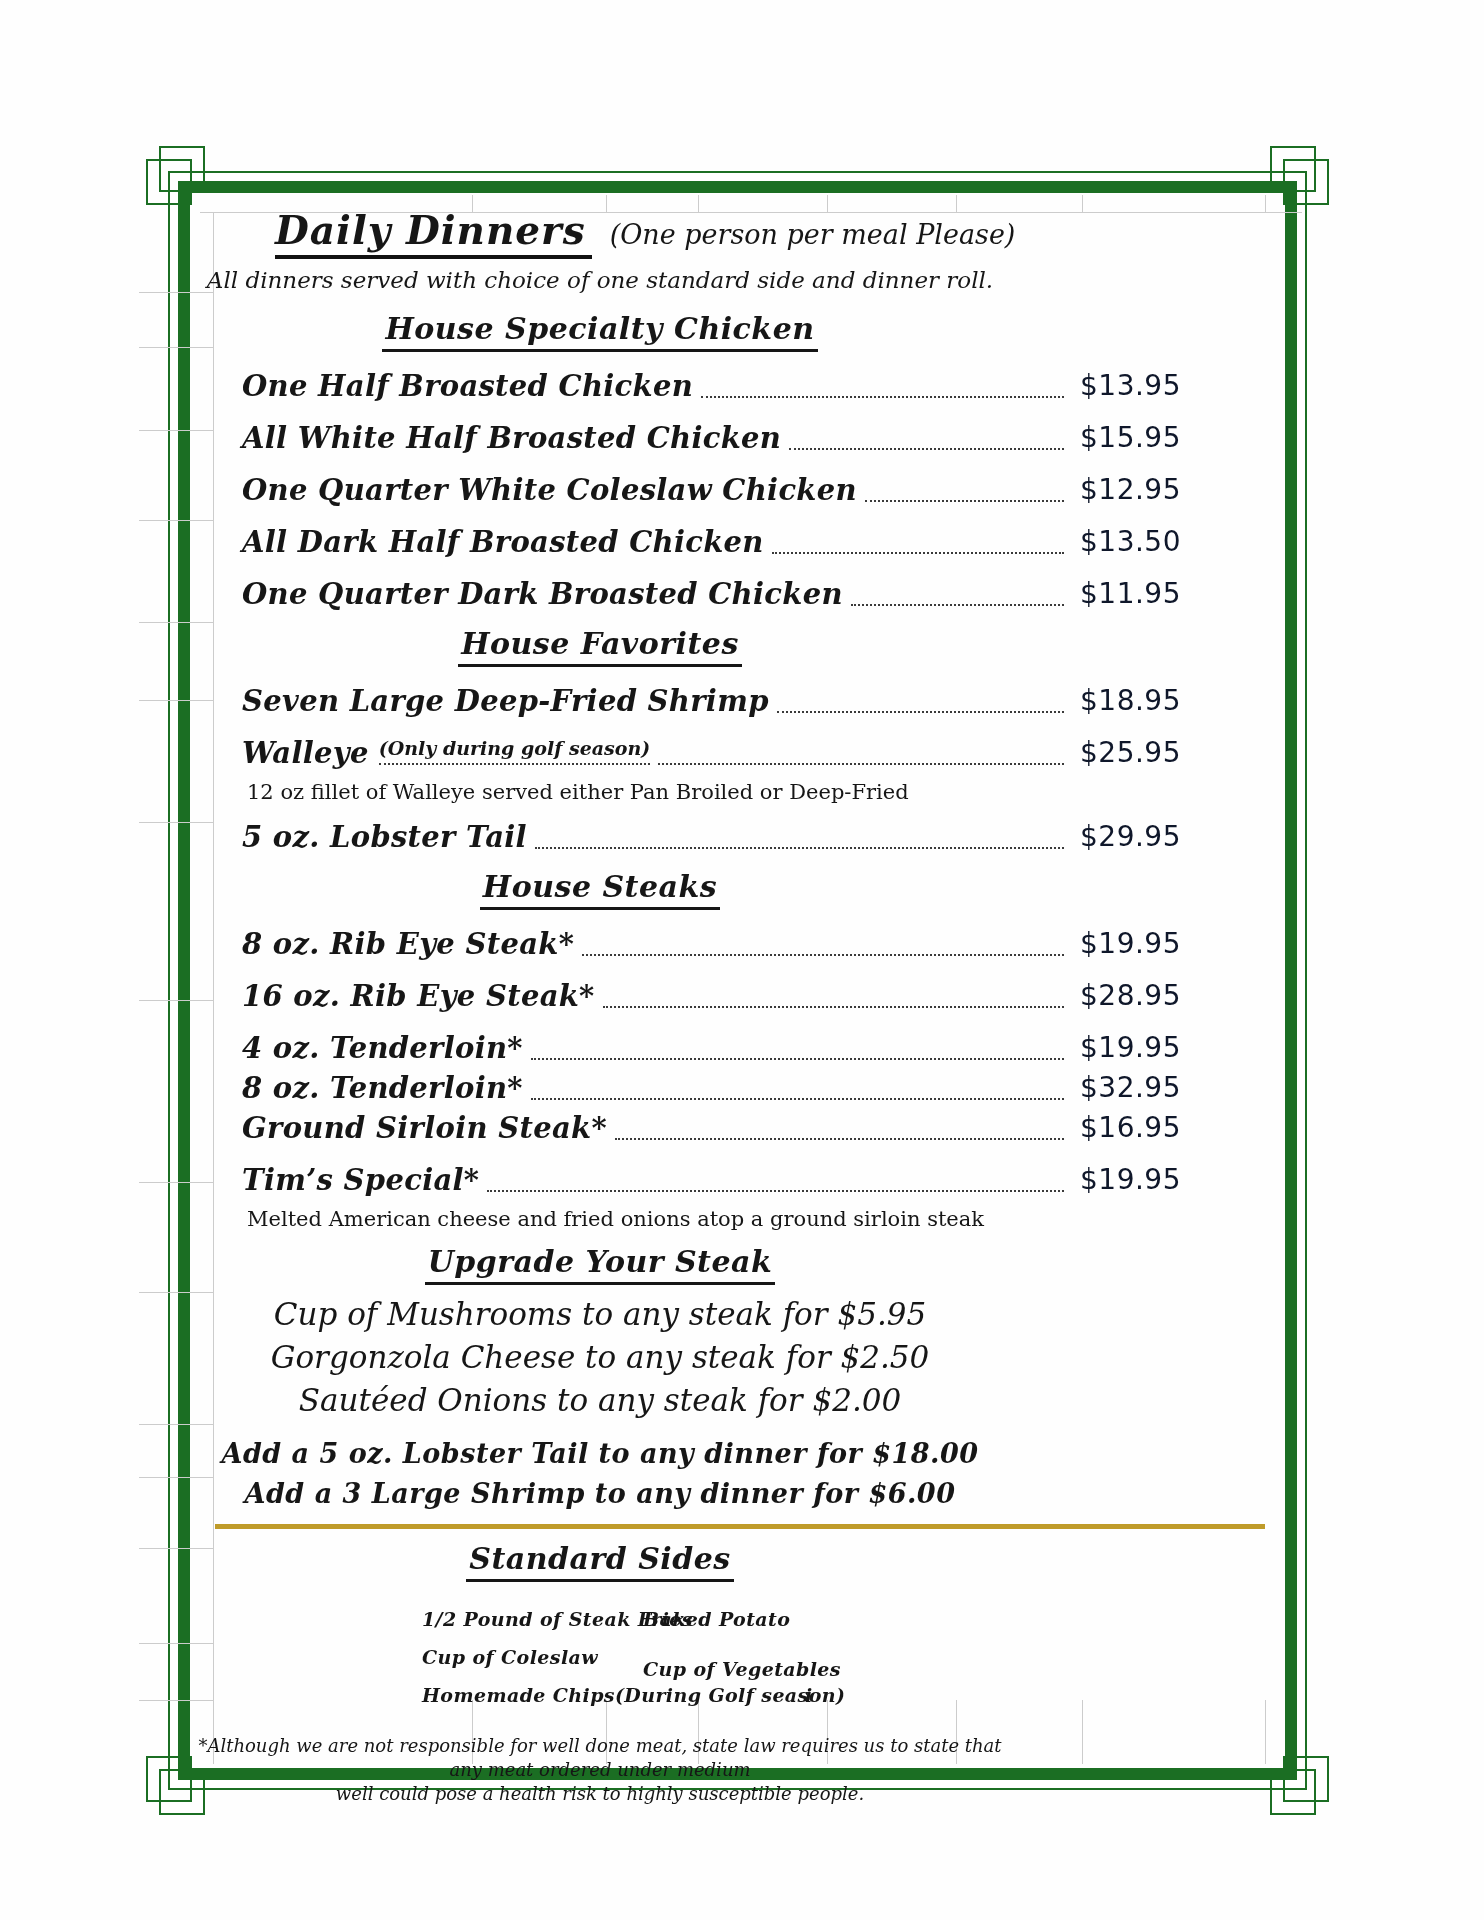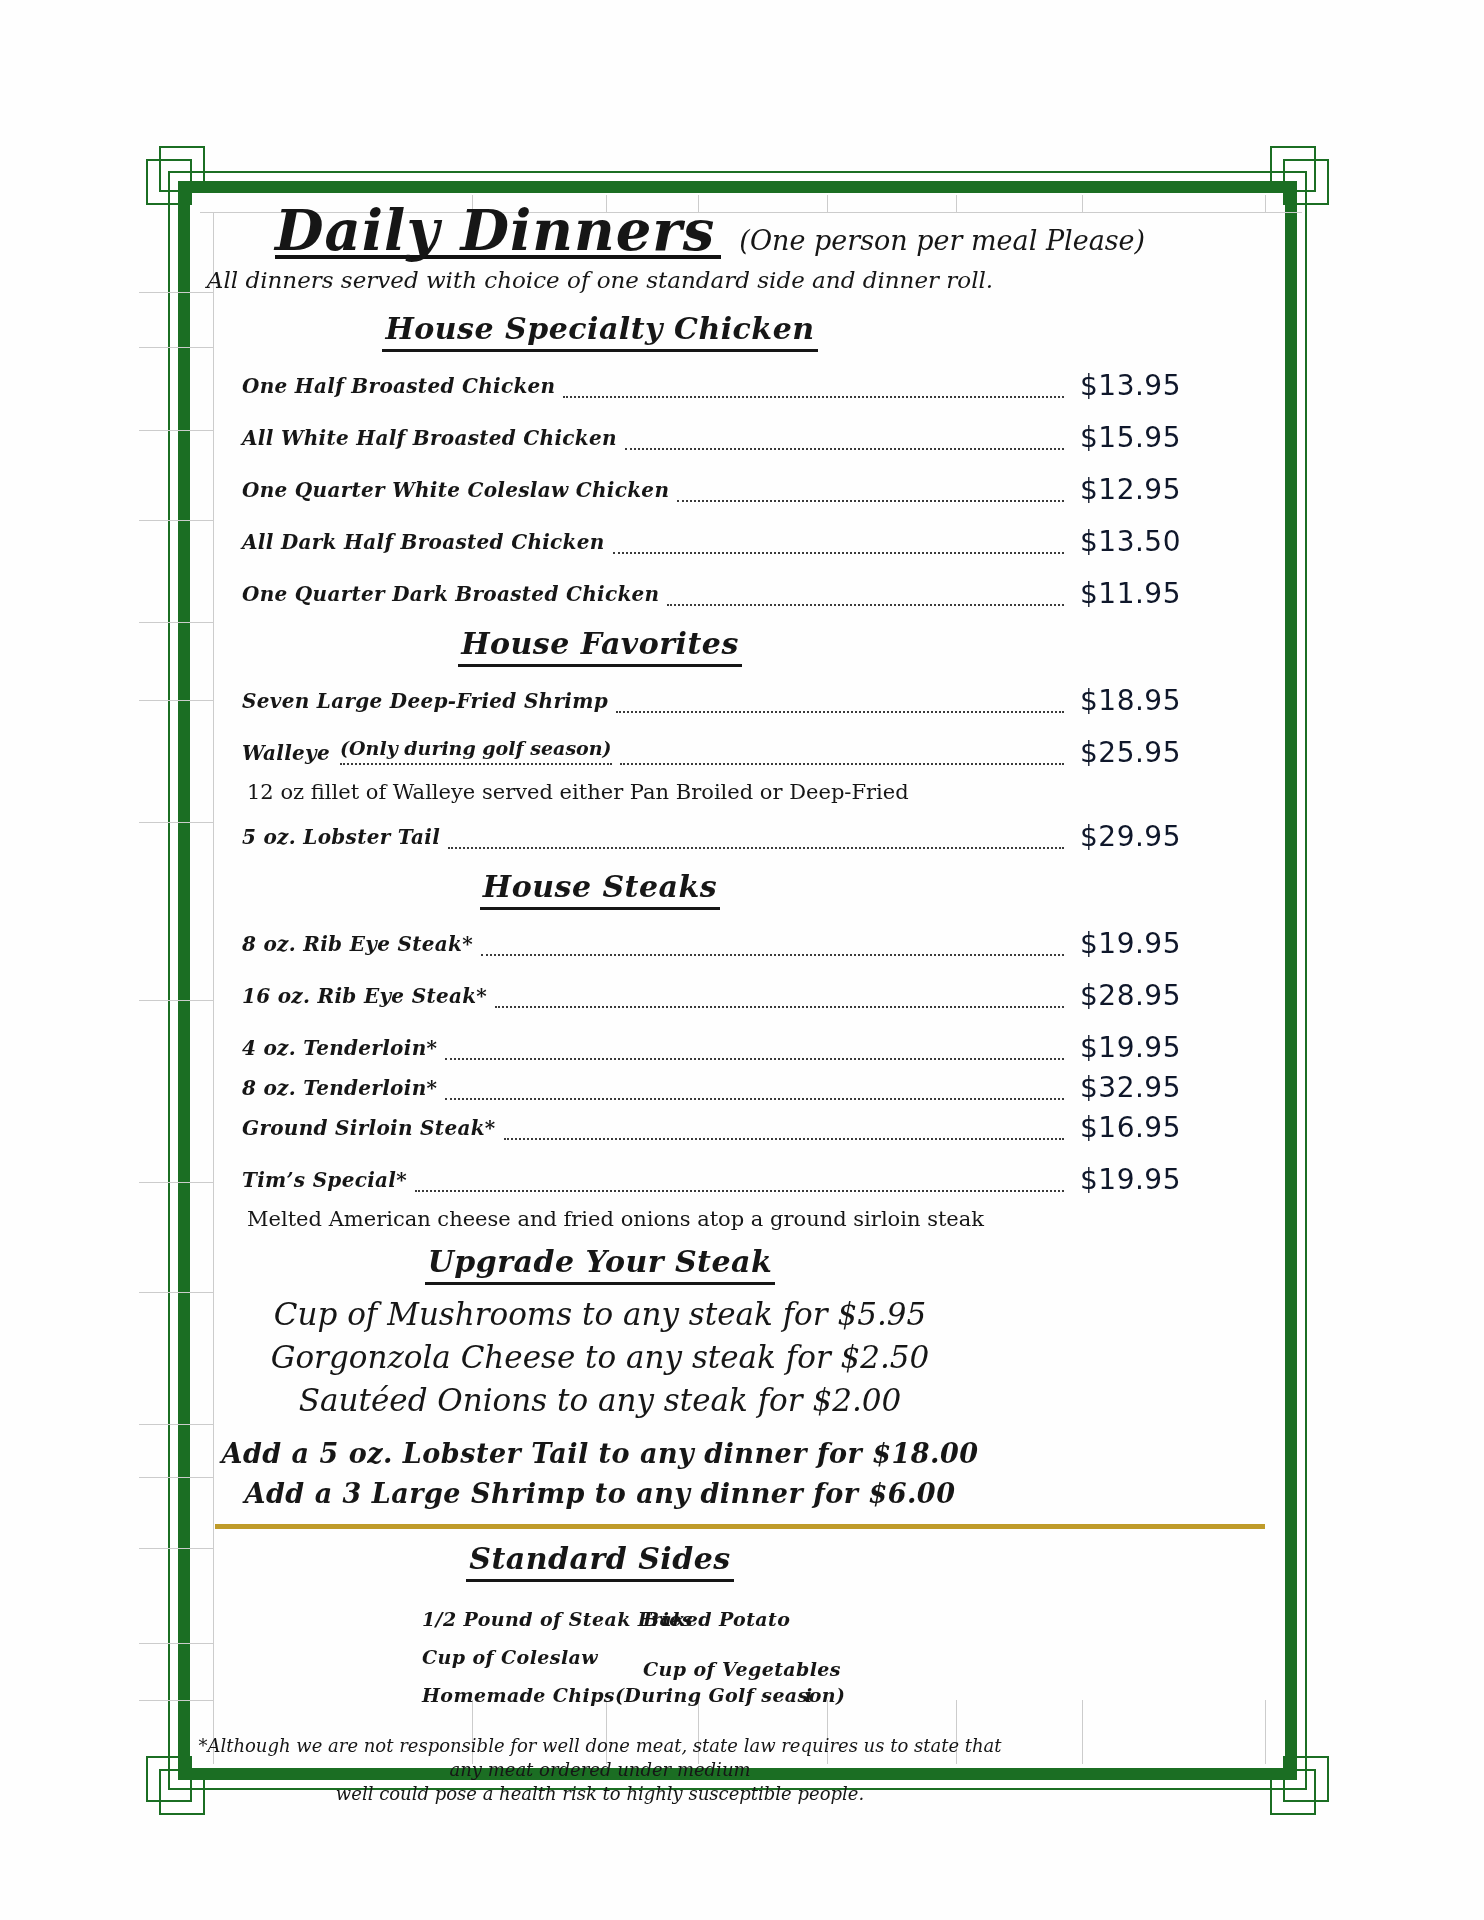--- a/index.html
+++ b/index.html
@@ -23,39 +23,39 @@
   .c-bl-a { left:146px; top:1756px; } .c-bl-b { left:159px; top:1769px; }
   .c-br-a { left:1283px; top:1756px; } .c-br-b { left:1270px; top:1769px; }
 
   
   .art { position:absolute; background:#cccccc; }
 
   
   .content { position:absolute; left:190px; top:205px; width:1100px; }
 
   .title-row { padding-left:85px; white-space:nowrap; }
-  .title { display:inline-block; font-size:56px; font-weight:bold; font-style:italic;
+  .title { display:inline-block; font-size:39px; font-weight:bold; font-style:italic;
            letter-spacing:1px; line-height:50px; border-bottom:4px solid #111;
            padding-right:6px; }
   .title-note { font-size:27px; font-style:italic; margin-left:18px; }
 
   .center-col { width:820px; text-align:center; }
   .subtitle { margin-top:6px; font-size:23px; font-style:italic; line-height:30px; }
 
   .heading-wrap { margin-bottom:8px; }
   .section .heading-wrap { margin-top:0; }
   #sections > .section:first-child .heading-wrap { margin-top:16px; }
   .heading { display:inline-block; font-size:30px; font-weight:bold; font-style:italic;
              line-height:36px; letter-spacing:.5px; border-bottom:3px solid var(--ink);
              padding:0 3px 2px 3px; }
 
   .items { margin-top:14px; }
   .row { display:flex; align-items:flex-end; padding-left:52px; padding-right:98px;
          margin-bottom:12px; }
-  .iname { font-size:20px; font-weight:bold; font-style:italic; line-height:40px;
+  .iname { font-size:29px; font-weight:bold; font-style:italic; line-height:40px;
            letter-spacing:.3px; white-space:nowrap; }
   .inote { font-size:19px; font-weight:bold; font-style:italic; line-height:30px;
            white-space:nowrap; margin-left:10px; margin-bottom:8px;
            border-bottom:2.5px dotted #3a3a3a; align-self:flex-end;text-align:right; }
   .leader { flex:1; height:40px; position:relative; }
   .leader::after { content:""; position:absolute; left:8px; right:16px; bottom:8px;
                    border-bottom:2.6px dotted #3a3a3a; }
   .price { flex:0 0 112px; font-family:"DejaVu Sans", sans-serif; font-size:28px;
            font-style:normal; font-weight:normal; line-height:40px; letter-spacing:.5px;
            color:#0f172a; white-space:nowrap; }

